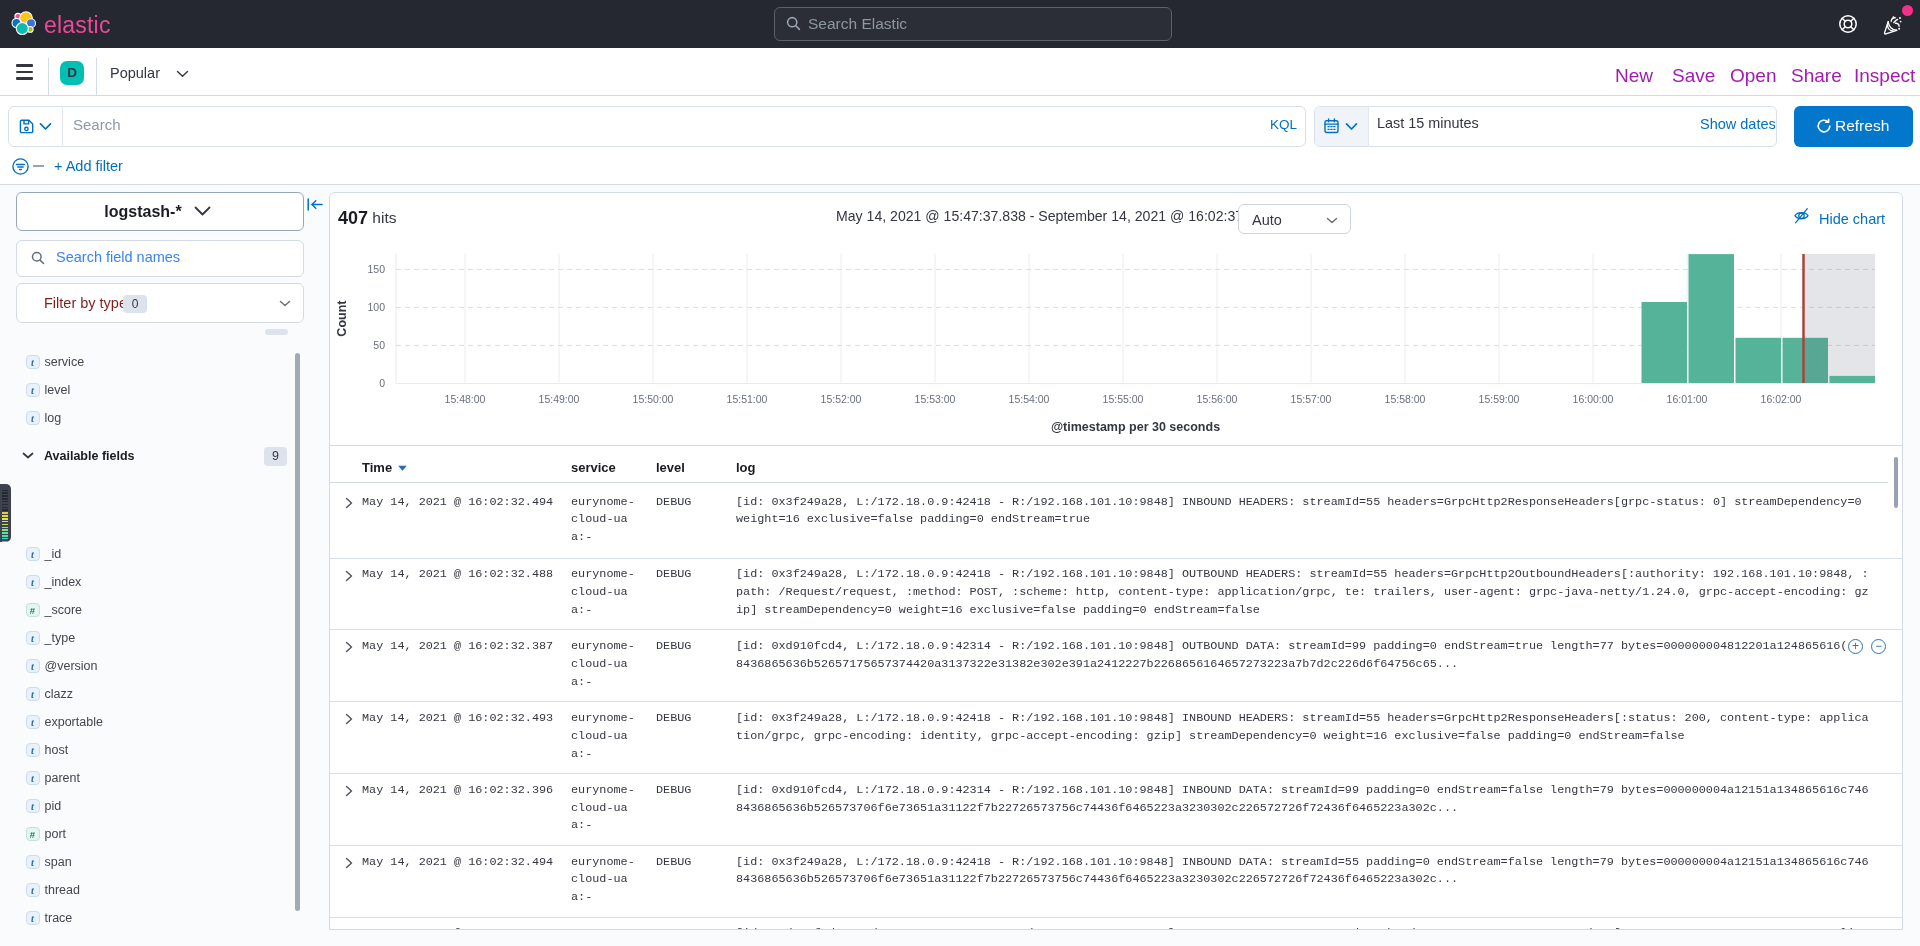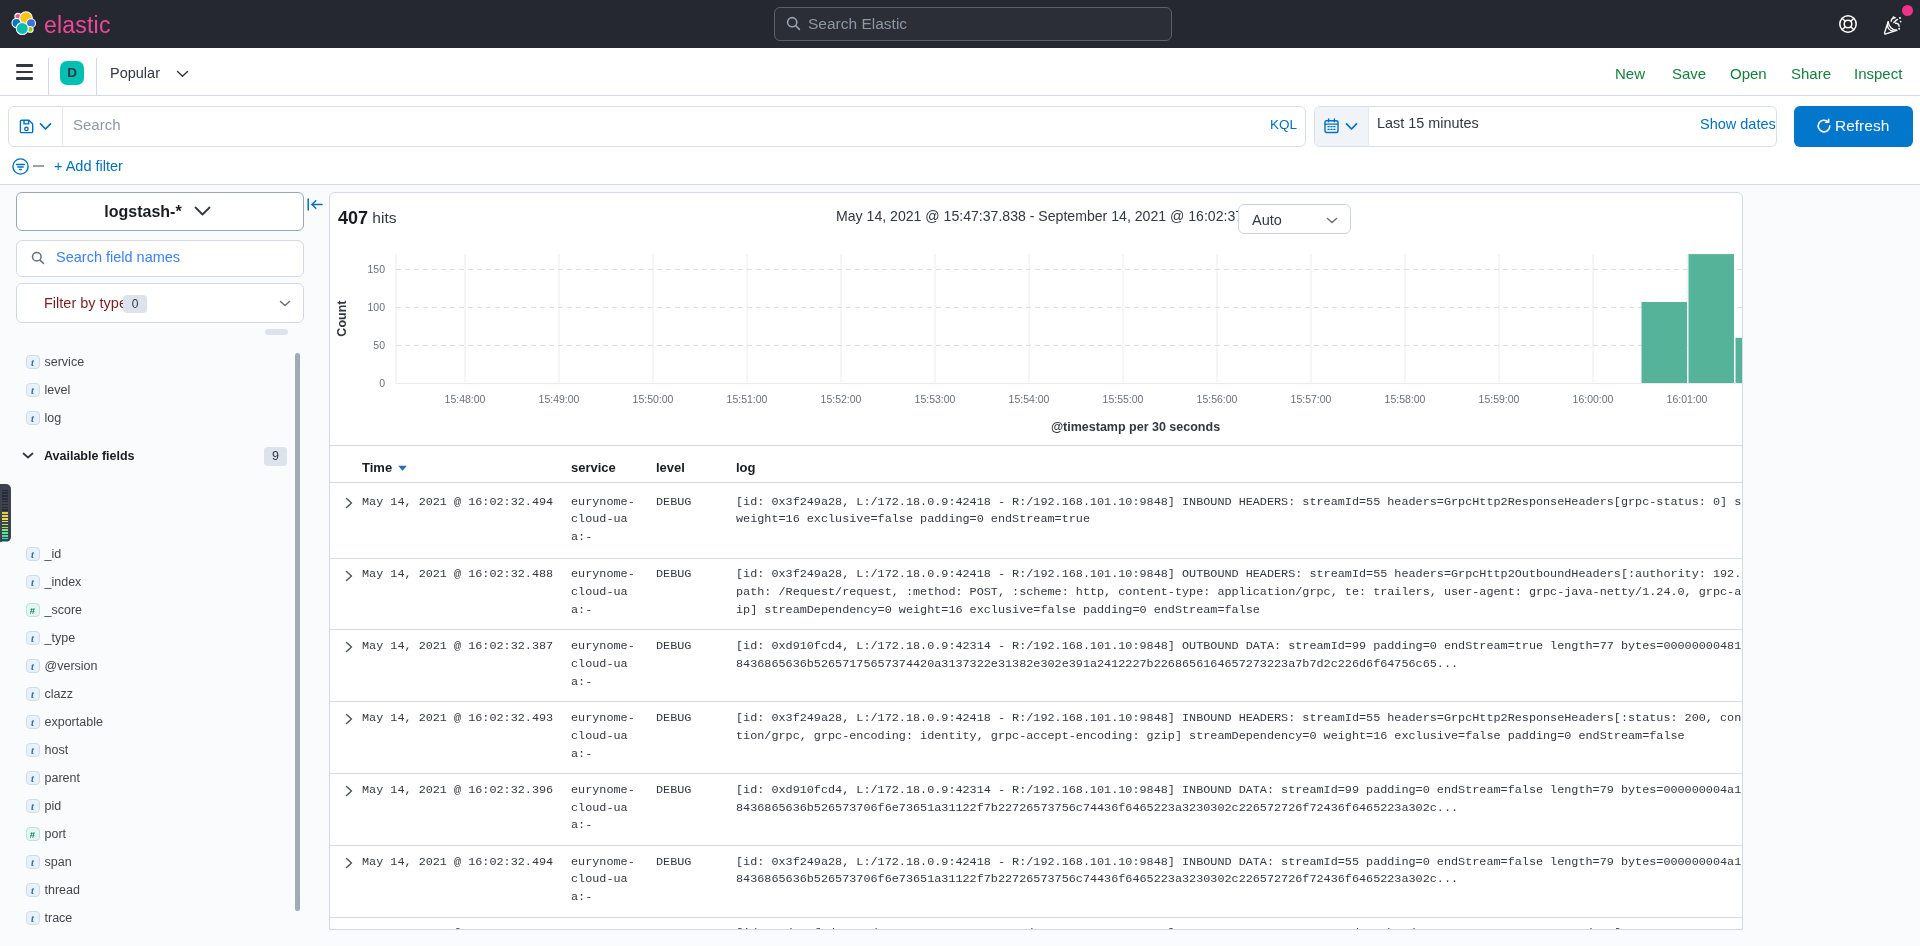--- a/index.html
+++ b/index.html
@@ -6,21 +6,21 @@
 .abs{position:absolute}
 .topbar{left:0;top:0;width:1920px;height:48px;background:#252830}
 .elastic-txt{left:44px;top:12px;color:#ec4899;font-size:23px;font-weight:400;letter-spacing:.2px}
 .topsearch{left:774px;top:7px;width:398px;height:34px;border:1px solid #5a6268;border-radius:6px;background:rgba(255,255,255,.03)}
 .navbar{left:0;top:48px;width:1920px;height:48px;background:#fff;border-bottom:1px solid #d3dae6}
 .burger{left:16px;top:64px;width:17px;height:16px}
 .burger div{height:2.6px;background:#343741;border-radius:1px;margin-bottom:4.1px}
 .vsep{width:1px;background:#d3dae6}
 .avatar{left:60px;top:61px;width:24px;height:24px;border-radius:7px;background:#00bfb3;color:#343741;font-size:13.5px;font-weight:700;text-align:center;line-height:24px}
 .bc{left:110px;top:65px;font-size:14.5px;color:#343741;font-weight:400}
-.toplink{top:65px;font-size:15px;color:#15803d}
+.toplink{top:65px;font-size:19px;color:#a21caf}
 .querysec{left:0;top:96px;width:1920px;height:89px;background:#fff;border-bottom:1px solid #d3dae6}
 .qbar{left:8px;top:106px;width:1298px;height:41px;border:1px solid #d9dfea;border-radius:6px;background:#fff}
 .qsep{left:62px;top:106px;width:1px;height:41px;background:#e2e7f0}
 .qph{left:73px;top:116px;font-size:15px;color:#8e98a6}
 .kql{left:1270px;top:117px;font-size:13.5px;color:#0071c2}
 .dbox{left:1314px;top:106px;width:463px;height:41px;border:1px solid #d9dfea;border-radius:6px;background:#fff}
 .dsep{left:1368px;top:106px;width:1px;height:41px;background:#e2e7f0}
 .dtxt{left:1377px;top:115px;font-size:14.4px;color:#343741}
 .showdates{left:1700px;top:116px;font-size:14.5px;color:#0071c2}
 .refresh{left:1794px;top:106px;width:119px;height:41px;background:#0377cc;border-radius:6px}
@@ -41,21 +41,21 @@
 .tok-n{background:#e5f5ef;border:1px solid #bfe3d6;color:#00826f;font-weight:700;font-size:9.5px}
 .tok-d{background:#f5efdb;border:1px solid #e8dcb8;color:#946f17;font-size:9px}
 .fname{position:absolute;left:28.5px;top:7px;font-size:12.5px;color:#42464d;line-height:14.5px}
 .avail{left:16px;top:262px;width:272px;height:20px}
 .avail b{position:absolute;left:28px;top:2px;font-size:12.5px;color:#1a1c21}
 .badge15{position:absolute;right:1px;top:0;width:23px;height:19px;background:#dde3ec;border-radius:4px;font-size:12.5px;color:#343741;text-align:center;line-height:19px}
 .popular{left:16px;top:288px;width:272px;height:69px;background:#e7f0f9}
 .popular b{position:absolute;left:9px;top:14px;font-size:12.5px;color:#343741}
 .sbscroll{left:294.5px;top:168px;width:5px;height:558px;background:#a2aab6;border-radius:3px}
 .sidetab{left:0;top:298.5px;width:11px;height:58px;background:#3d424e;border-radius:0 5px 5px 0;overflow:hidden}
-.panel{left:329px;top:7px;width:1414px;height:738px;background:#fff;border:1px solid #d3dae6;border-radius:6px 6px 0 0;overflow:hidden}
+.panel{left:329px;top:7px;width:1574px;height:738px;background:#fff;border:1px solid #d3dae6;border-radius:6px 6px 0 0;overflow:hidden}
 .hits{left:8px;top:13.5px;font-size:15.5px;color:#343741}
 .hits b{color:#1a1c21;font-weight:700;font-size:18px;position:relative;top:1px}
 .daterange{left:506px;top:15px;font-size:14.1px;color:#343741}
 .autobox{left:908px;top:11px;width:113px;height:30px;border:1px solid #cdd3de;border-radius:6px;background:#fff}
 .autobox span{position:absolute;left:13px;top:7px;font-size:14.5px;color:#343741}
 .hidechart{left:1489px;top:18px;font-size:14.5px;color:#0071c2}
 .thdr{position:absolute;font-size:13px;font-weight:700;color:#1a1c21;top:267px}
 .mono{font-family:"Liberation Mono",monospace;font-size:11.8px;line-height:17.8px;color:#343741;white-space:pre}
 .row{position:absolute;left:0;width:1574px;height:72px}
 .rsep{border-top:1px solid #d8dee9}

